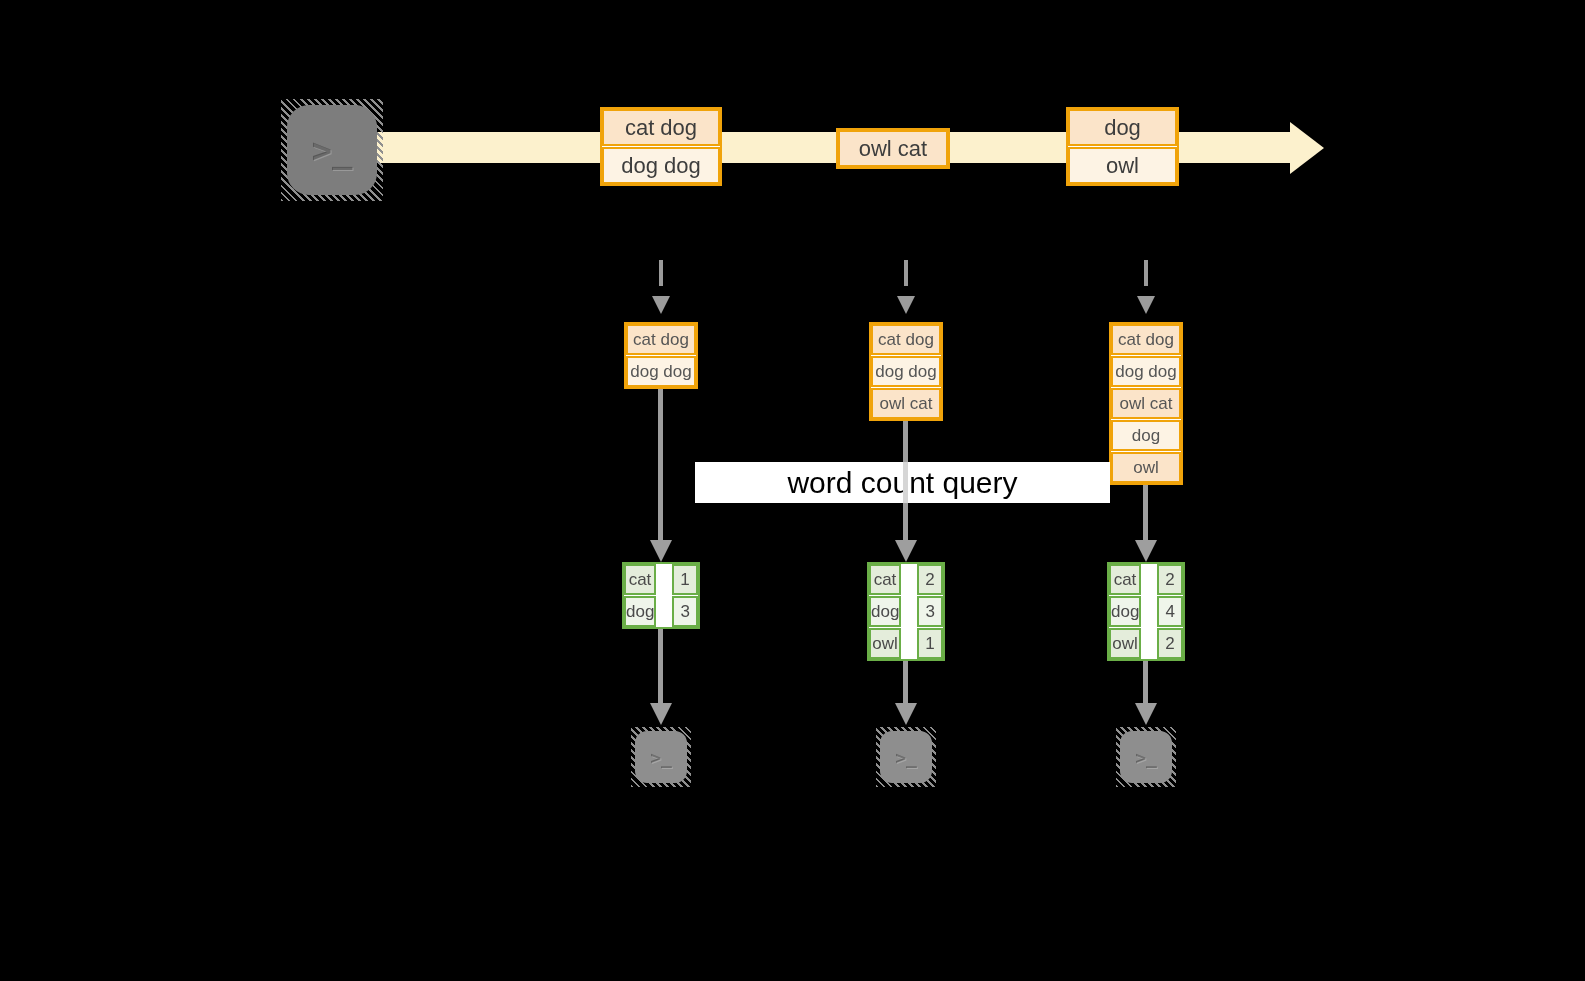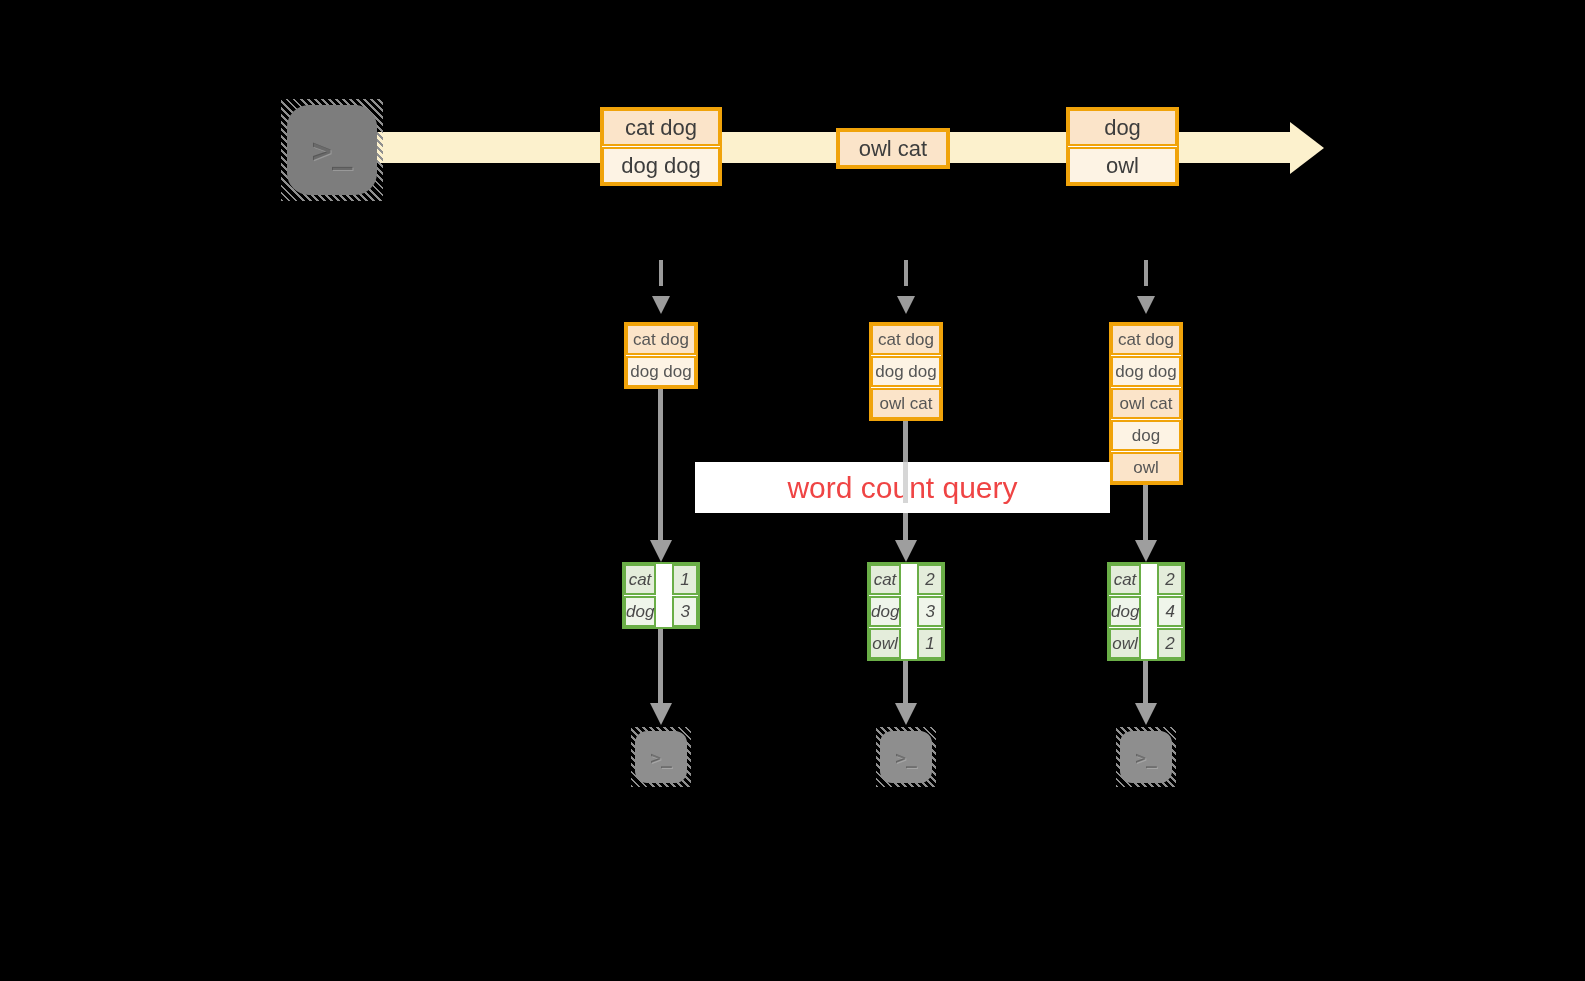--- a/index.html
+++ b/index.html
@@ -54,32 +54,32 @@
   .dhead{position:absolute;width:0;height:0;z-index:1;
     border-left:9px solid transparent;border-right:9px solid transparent;
     border-top:18px solid #9b9b9b;}
   .vline{position:absolute;width:5px;background:#9e9e9e;z-index:1;}
   .vhead{position:absolute;width:0;height:0;z-index:1;
     border-left:11px solid transparent;border-right:11px solid transparent;
     border-top:22px solid #9e9e9e;}
 
   
   .qlabel{
-    position:absolute;left:695px;top:462px;width:415px;height:51px;background:#ffffff;
+    position:absolute;left:695px;top:462px;width:415px;height:41px;background:#ffffff;
     display:flex;align-items:center;justify-content:center;
-    font-size:30px;color:#ef4444;z-index:3;
+    font-size:30px;color:#000000;z-index:3;
   }
   .qline{position:absolute;left:903px;top:462px;width:5px;height:41px;background:#d6d6d6;z-index:4;}
 
   
   .gtable{
     position:absolute;display:flex;flex-direction:column;gap:1px;width:78px;
     background:#fff;border:2px solid #6aae47;z-index:2;box-sizing:border-box;
   }
-  .grow{display:flex;gap:16px;font-style:italic;}
+  .grow{display:flex;gap:16px;}
   .gcell{
     border:2px solid #6aae47;height:27px;display:flex;align-items:center;justify-content:center;
     font-size:17px;color:#4a4a4a;box-sizing:content-box;
   }
   .gword{flex:1;}
   .gnum{width:22px;}
   .grow:nth-child(odd) .gcell{background:#e4eddb;}
   .grow:nth-child(even) .gcell{background:#eff5ea;}
 </style>
 </head>

